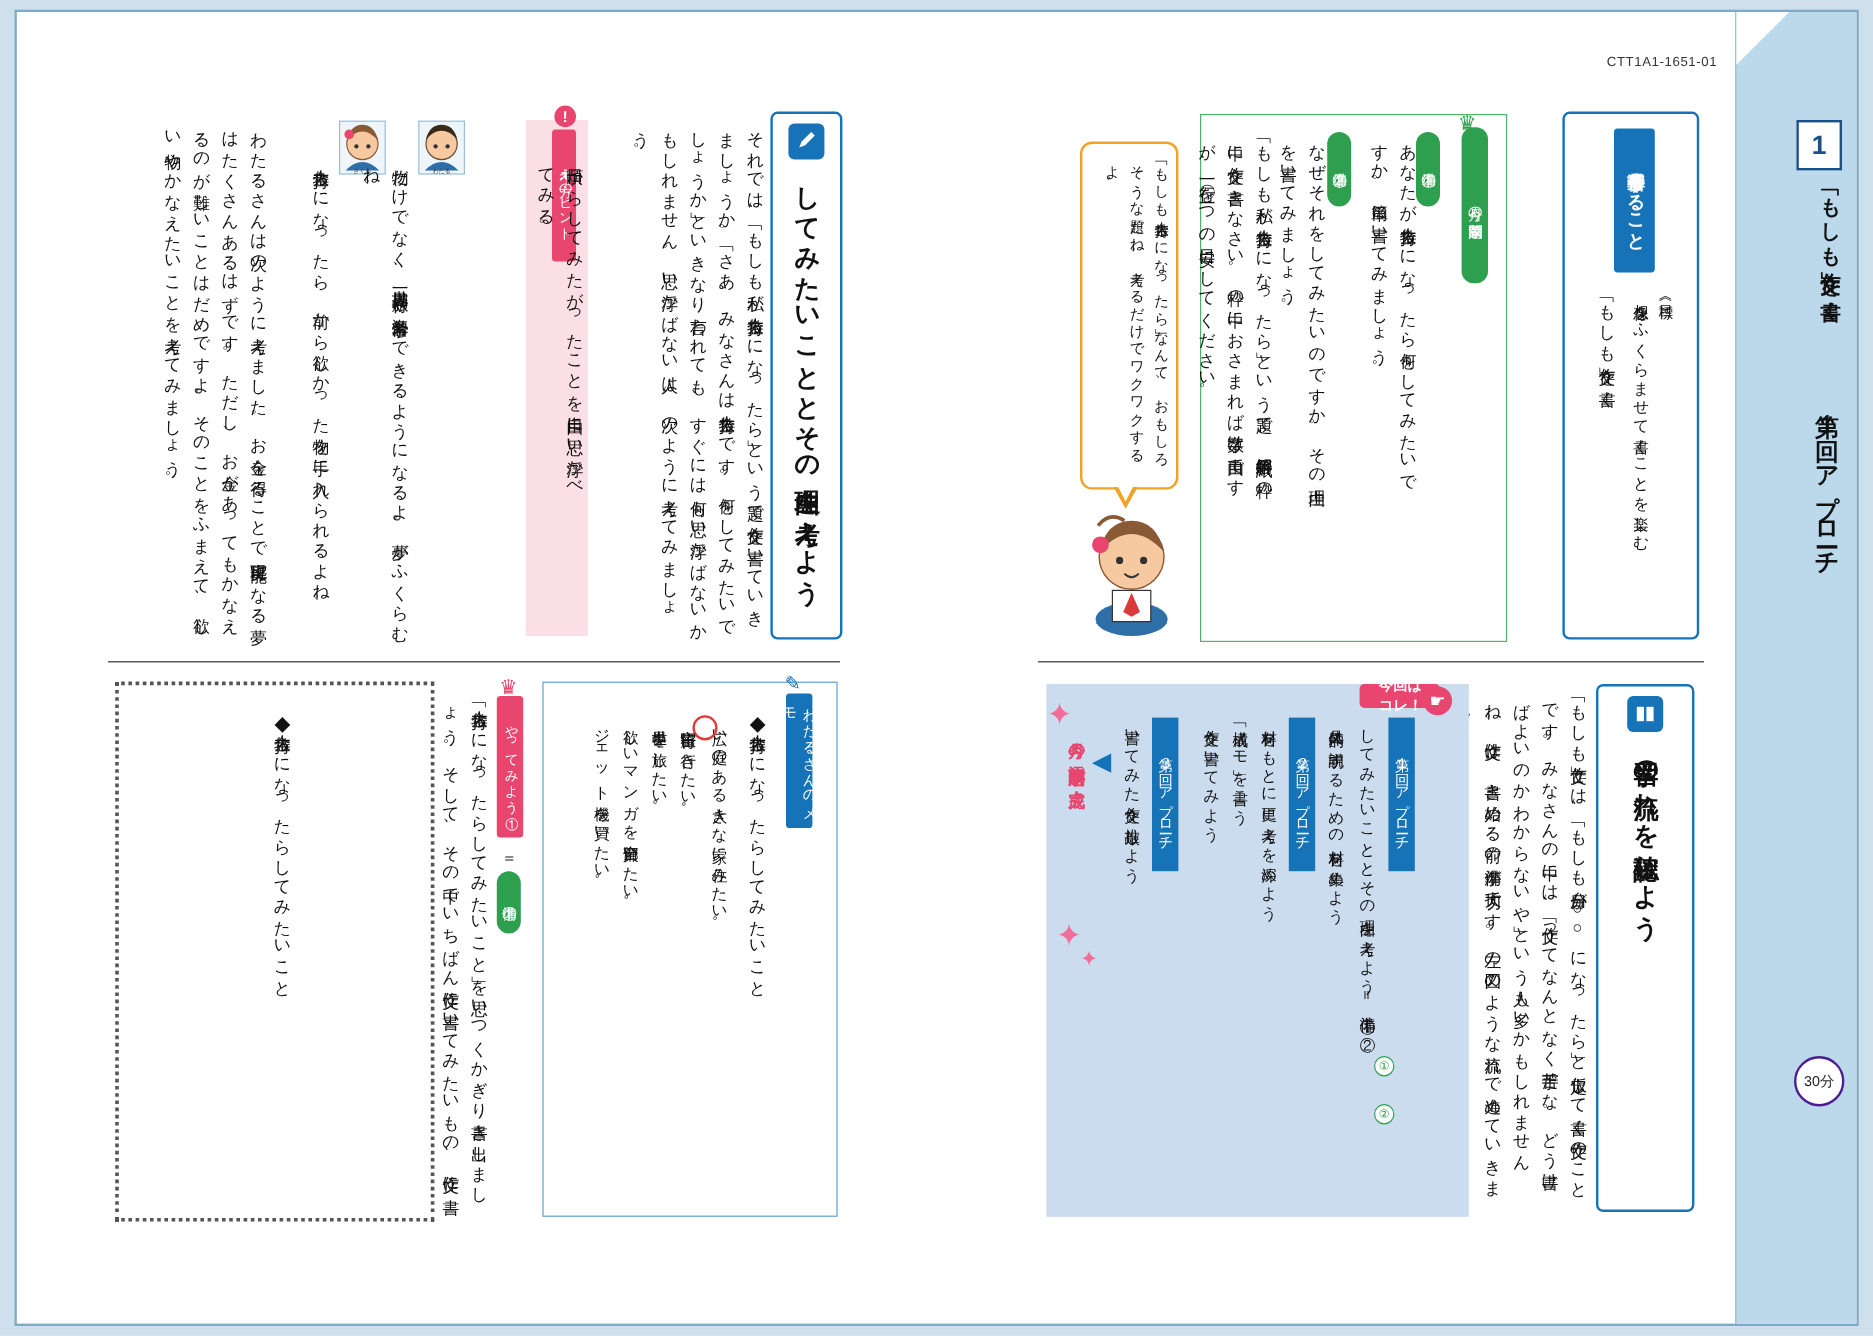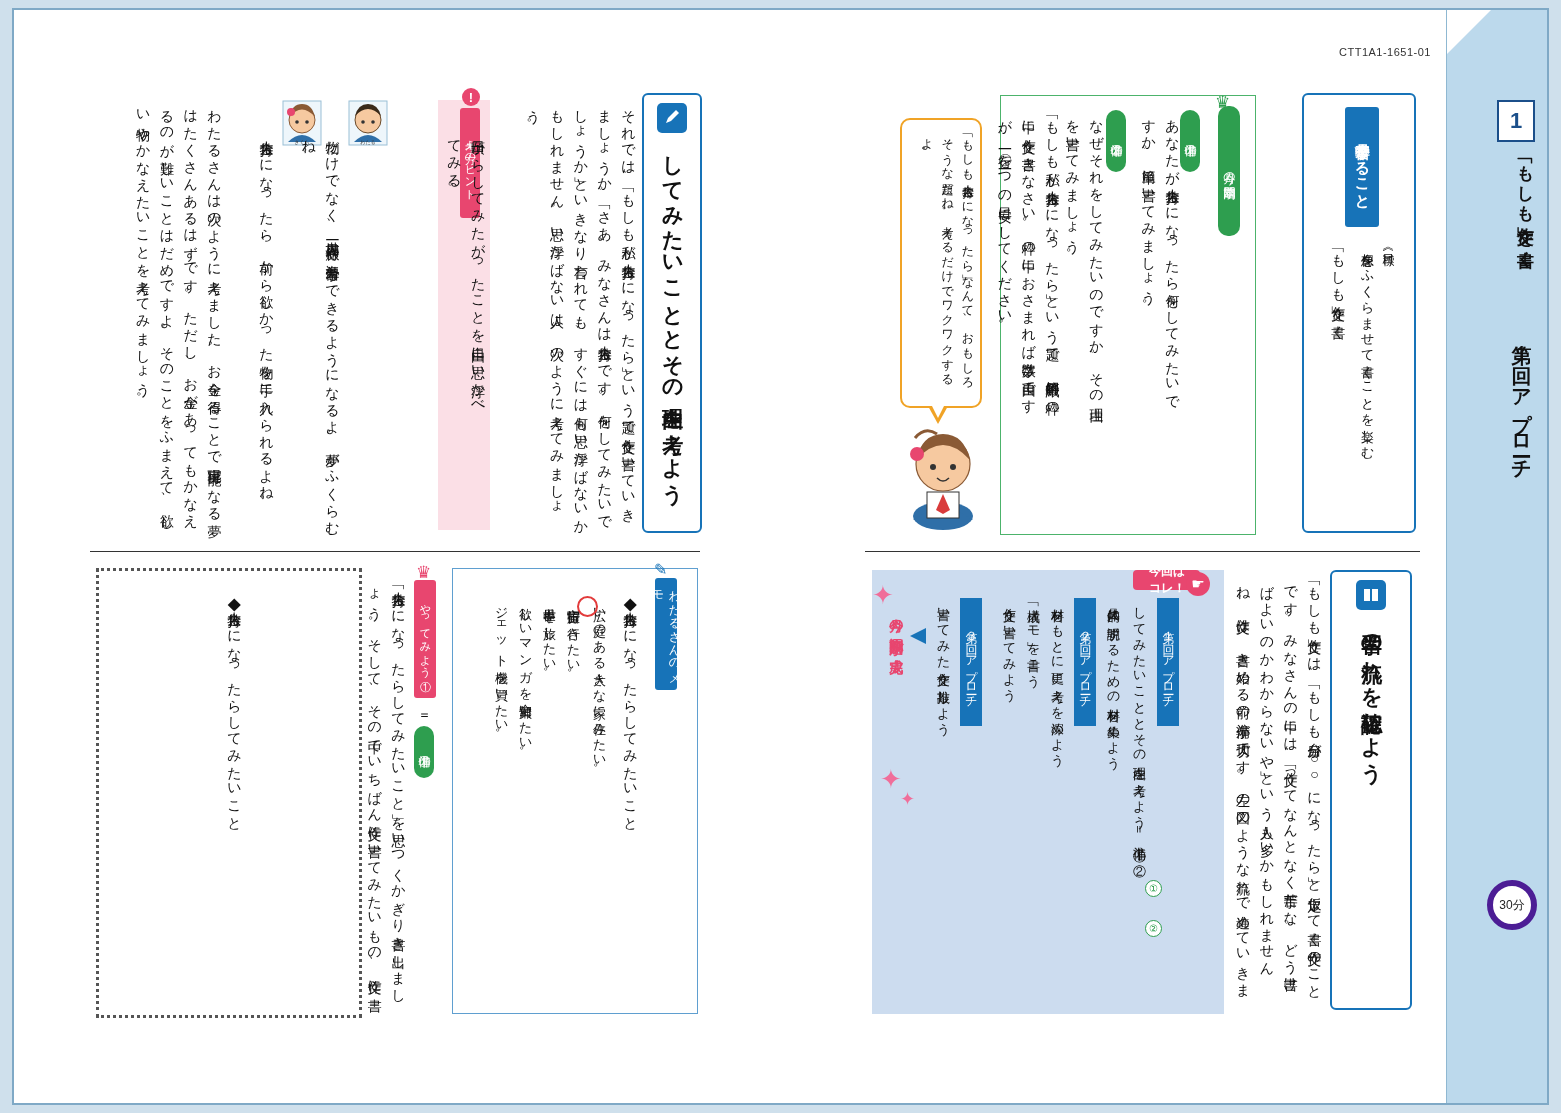--- a/index.html
+++ b/index.html
@@ -87,21 +87,21 @@
     height: 230px;
     font-size: 20px;
     color: #111;
     font-weight: bold;
   }
   .band-time {
     position: absolute;
     right: 24px; top: 880px;
     width: 38px; height: 38px;
     border-radius: 50%;
-    border: 6px solid #4c1d95;
+    border: 2px solid #4c1d95;
     font-size: 12px;
     color: #222;
     display: flex; align-items: center; justify-content: center;
     background: #fff;
   }
 
   
   .head-box {
     position: absolute;
     border: 2px solid #1773b8;

